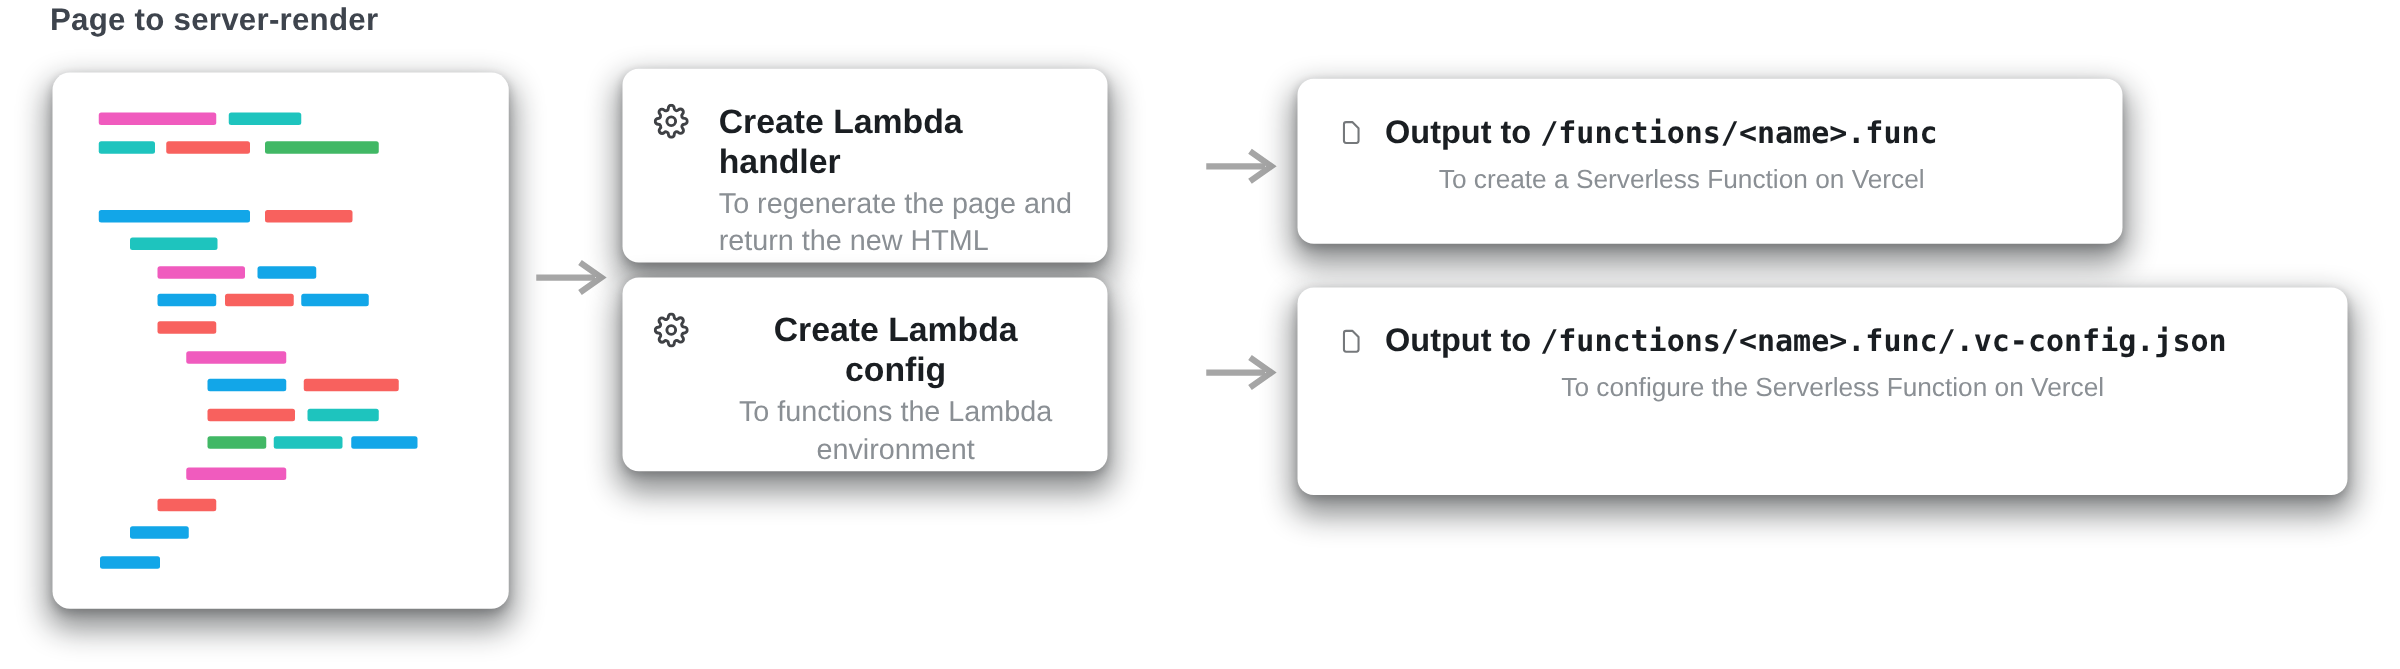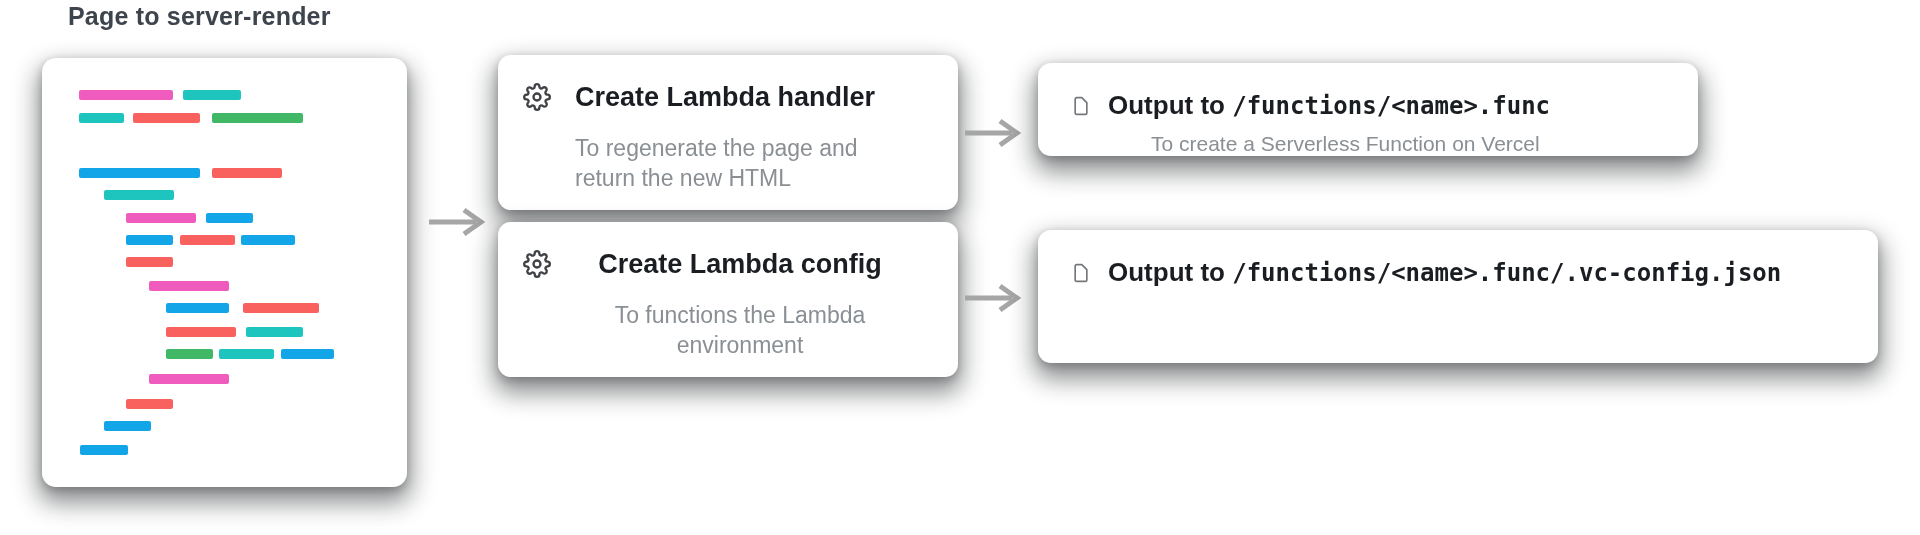--- a/index.html
+++ b/index.html
@@ -7,45 +7,44 @@
     position:relative;
     width:1920px;height:535px;
     background:#ffffff;
     overflow:hidden;
     font-family:"Liberation Sans", sans-serif;
   }
   .page-title{
     position:absolute;left:40px;top:2px;
     font-size:25px;font-weight:700;letter-spacing:.2px;
     color:var(--c-heading,#3E444D);
-    margin-left:28px;
   }
   .card{
     position:absolute;background:#ffffff;
     box-shadow:0 12px 24px 4px rgba(16,20,24,.48), 0 3px 8px rgba(16,20,24,.22);
   }
   
   .code-card{left:42px;top:58px;width:365px;height:429px;border-radius:14px;}
   .code-bars{position:absolute;inset:0;}
   .bar{position:absolute;border-radius:2px;}
   
-  .step-card{left:498px;width:460px;height:155px;border-radius:13px;
+  .step-card{left:498px;width:388px;height:155px;border-radius:13px;
     display:flex;align-items:flex-start;padding:26px 28px 0 25px;box-sizing:border-box;}
   .step-card.first{top:55px;}
   .step-card.second{top:222px;text-align:center;}
   .step-icon{flex:0 0 28px;margin-top:2px;}
   .step-body{margin-left:24px;}
   .card-title{font-size:27px;font-weight:700;line-height:32px;color:var(--c-title,#1A1E22);}
-  .step-sub{margin-top:20px;font-size:23px;line-height:30px;max-width:330px;
+  .step-sub{margin-top:2px;font-size:23px;line-height:30px;max-width:330px;
     color:var(--c-subtitle,#8A8F94);}
   
   .out-card{left:1038px;border-radius:13px;display:flex;align-items:flex-start;
     padding:26px 24px 0 33px;box-sizing:border-box;}
-  .out-card.first{top:63px;width:660px;height:93px;}
-  .out-card.second{top:230px;width:840px;height:133px;text-align:center;}
+  .out-card.first{top:63px;width:660px;height:132px;}
+  .out-card.second{top:230px;width:840px;height:166px;text-align:center;}
   .out-icon{flex:0 0 20px;margin-top:5px;}
   .out-body{margin-left:17px;}
   .out-title{font-size:26px;font-weight:700;line-height:32px;color:var(--c-title,#1A1E22);white-space:nowrap;}
   .out-title .code{font-family:"DejaVu Sans Mono", monospace;font-size:24px;font-weight:700;letter-spacing:0;}
   .out-sub{margin-top:9px;font-size:21px;line-height:26px;color:var(--c-subtitle,#8A8F94);white-space:nowrap;margin-left:43px;}
   
   .arrow{position:absolute;width:62px;height:32px;}
   .arrow line,.arrow polyline{stroke:var(--c-arrow,#A6A6A6);fill:none;}
   .arrow.a0{left:426px;top:206px;}
   .arrow.a1{left:962px;top:117px;}
@@ -136,16 +135,17 @@
       <div class="out-sub">To create a Serverless Function on Vercel</div>
     </div>
   </div>
 
   <div class="card out-card second">
     <svg class="out-icon icon-file" width="20" height="24" viewBox="0 0 24 24" stroke-width="2" stroke-linecap="round" stroke-linejoin="round">
       <path d="M13 2H7a2 2 0 0 0-2 2v16a2 2 0 0 0 2 2h10a2 2 0 0 0 2-2V8l-6-6z"></path>
     </svg>
     <div class="out-body">
       <div class="out-title"><span>Output to </span><span class="code">/functions/&lt;name&gt;.func/.vc-config.json</span></div>
+      <div class="out-sub">To configure the Serverless Function on Vercel</div>
     </div>
   </div>
 
 </div>
 
 </body></html>

